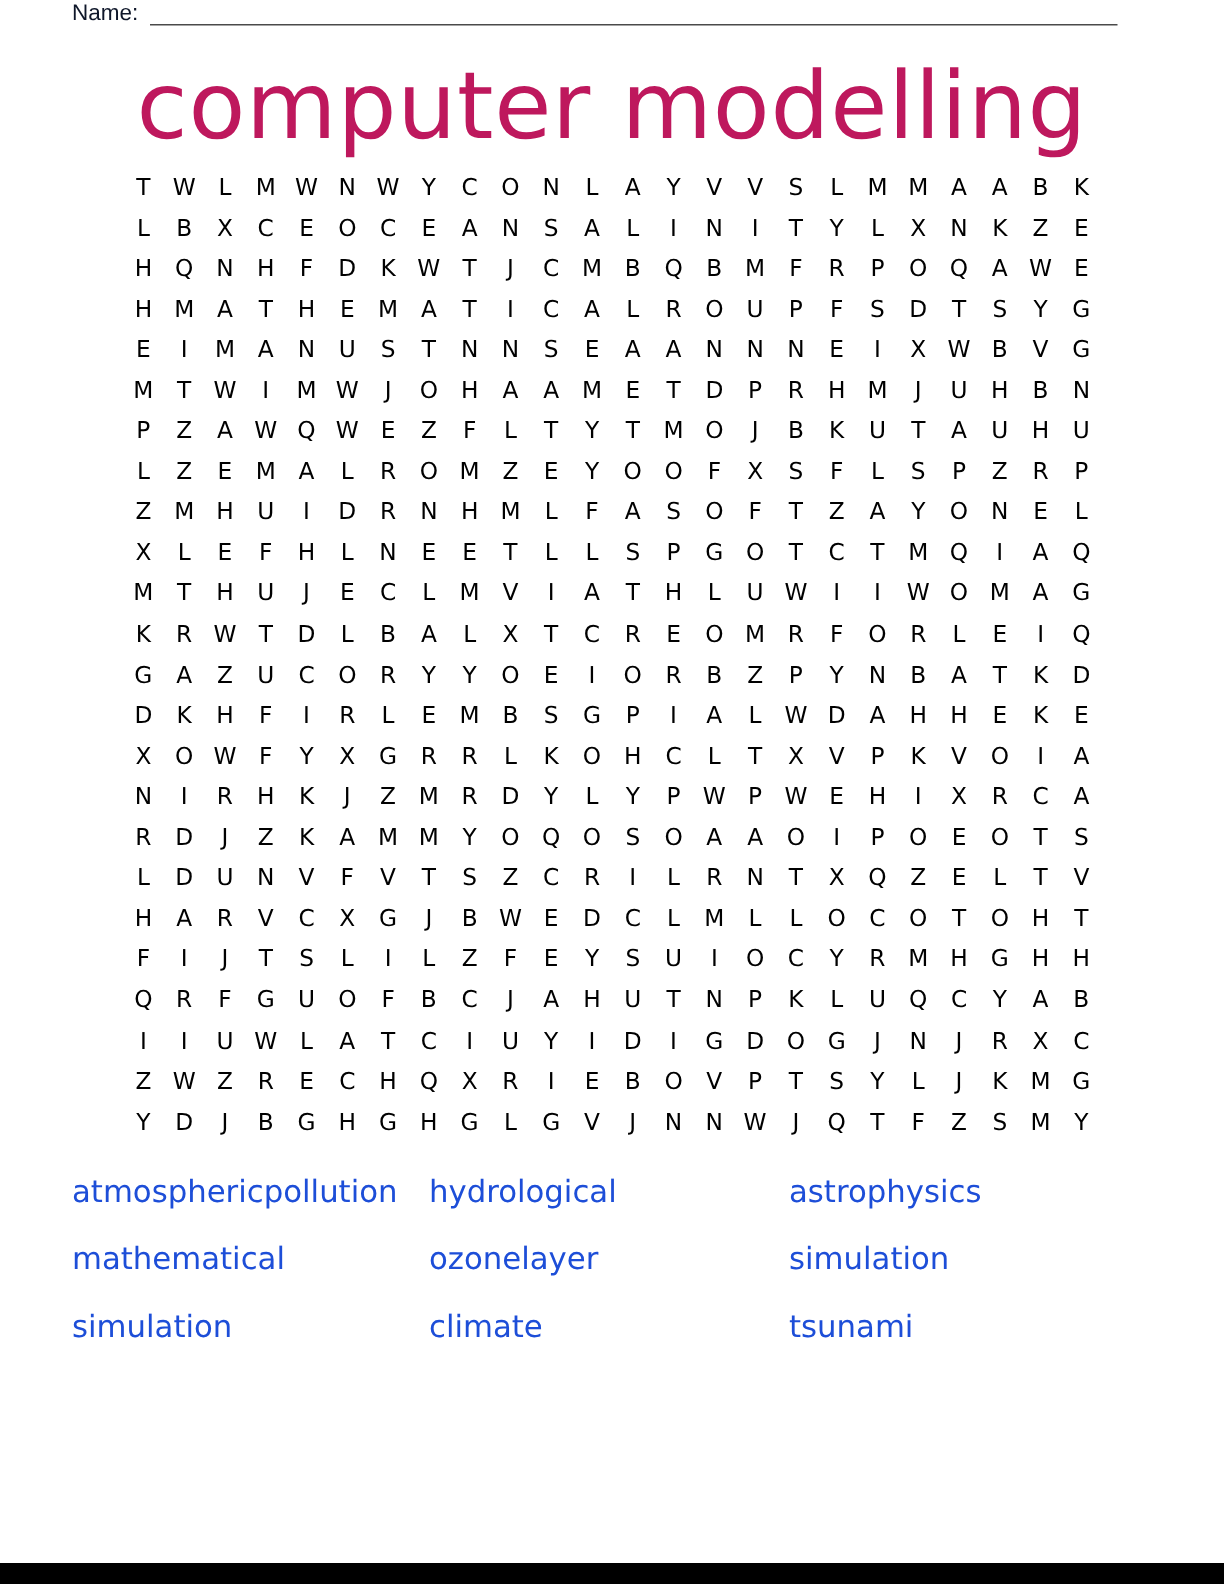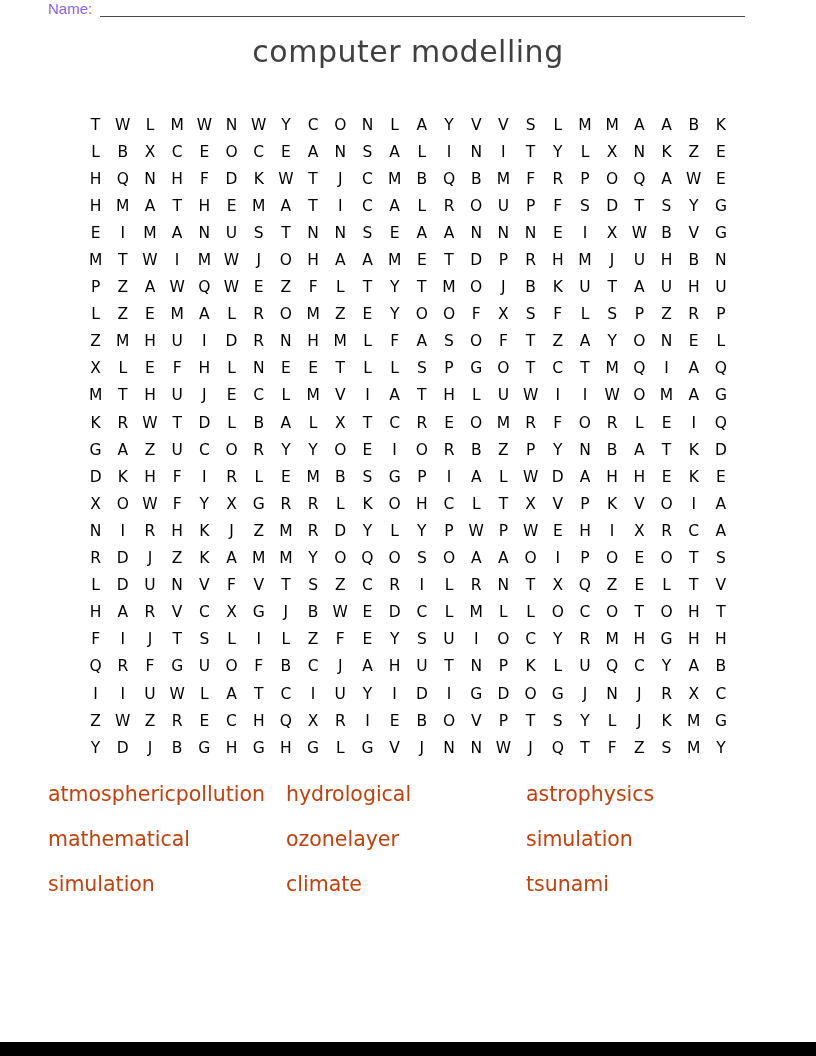--- a/index.html
+++ b/index.html
@@ -21,42 +21,42 @@
     right: 71px;
     top: 0;
     height: 17px;
     display: flex;
     align-items: flex-end;
   }
   .name-label {
     font-family: "Liberation Sans", sans-serif;
     font-size: 15px;
     line-height: 17px;
-    color: #8b5cf6;
+    color: #0f172a;
     padding-right: 8px;
     white-space: nowrap;
   }
   .name-line {
     flex: 1;
     height: 15px;
     border-bottom: 1.5px solid #4a4a4a;
   }
 
   
   .title {
     position: absolute;
     top: 34px;
     left: 0;
     width: 100%;
     text-align: center;
     font-family: "DejaVu Sans", sans-serif;
-    font-size: 30px;
+    font-size: 62px;
     font-weight: 400;
     letter-spacing: 0.5px;
-    color: #404040;
+    color: #be185d;
   }
 
   
   .grid {
     position: absolute;
     left: 82px;
     top: 111px;
     display: grid;
     grid-template-columns: repeat(24, 27.2px);
     grid-auto-rows: 27.1px;
@@ -77,21 +77,21 @@
     left: 48px;
     top: 772px;
     width: 722px;
     display: grid;
     grid-template-columns: 238px 240px auto;
     grid-auto-rows: 44.9px;
     align-items: center;
     font-family: "DejaVu Sans", sans-serif;
     font-size: 20.5px;
     font-weight: 400;
-    color: #c2410c;
+    color: #1d4ed8;
   }
   .word { white-space: nowrap; }
 
   
   .bottom-bar {
     position: absolute;
     left: 0;
     bottom: 0;
     width: 100%;
     height: 14px;

